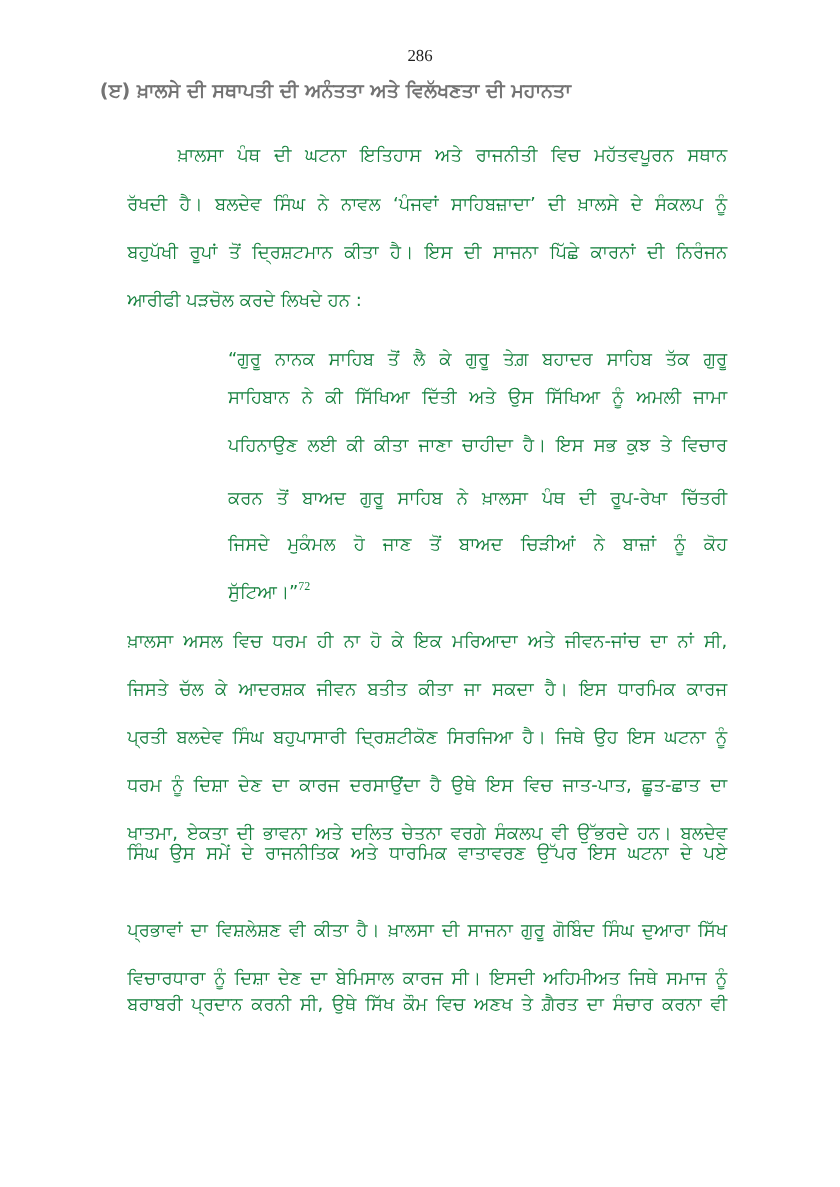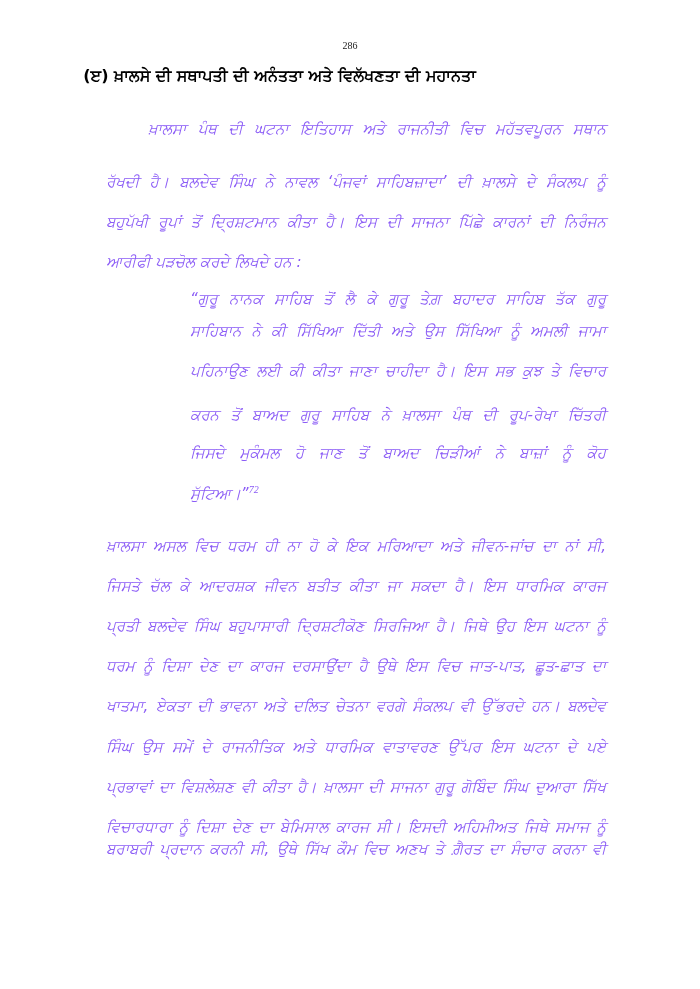--- a/index.html
+++ b/index.html
@@ -1,23 +1,23 @@
 <!DOCTYPE html>
 <html><head>
 <meta charset="utf-8">
 <style>
   html, body { margin: 0; padding: 0; background: #ffffff; }
   body { width: 700px; height: 989px; position: relative; overflow: hidden; color: #1a1a1a; }
   .page-number { position: absolute; top: 40px; left: 0; width: 700px; text-align: center;
-    font-family: "Liberation Serif", serif; font-size: 10px; color: #222; }
+    font-family: "Liberation Serif", serif; font-size: 14px; color: #222; }
   .heading { position: absolute; top: 66px; left: 0; width: 559px; text-align: center;
-    font-family: "DejaVu Sans", sans-serif; font-size: 16px; font-weight: bold; color: #000000; white-space: nowrap; }
-  .line { position: absolute; font-family: "DejaVu Sans", sans-serif; font-size: 15px; color: #8b5cf6;
-    white-space: nowrap; text-align: justify; text-align-last: justify; font-style: italic; }
-  .body-line { left: 106px; width: 500px; margin-top: 12px; }
+    font-family: "DejaVu Sans", sans-serif; font-size: 16px; font-weight: bold; color: #737373; white-space: nowrap; }
+  .line { position: absolute; font-family: "DejaVu Sans", sans-serif; font-size: 15px; color: #15803d;
+    white-space: nowrap; text-align: justify; text-align-last: justify; }
+  .body-line { left: 106px; width: 500px; }
   .indent-line { left: 148px; width: 458px; }
   .quote-line { left: 190px; width: 416px; }
   .last-line { text-align-last: left; }
   sup { font-family: "Liberation Serif", serif; font-size: 10px; }
 </style>
 </head>
 <body>
 
 <div class="page-number">286</div>
 <div class="heading">(ੲ)  ਖ਼ਾਲਸੇ ਦੀ ਸਥਾਪਤੀ ਦੀ ਅਨੰਤਤਾ ਅਤੇ ਵਿਲੱਖਣਤਾ ਦੀ ਮਹਾਨਤਾ</div>
@@ -37,17 +37,17 @@
   <div class="line quote-line" style="top:444px">ਜਿਸਦੇ ਮੁਕੰਮਲ ਹੋ ਜਾਣ ਤੋਂ ਬਾਅਦ ਚਿੜੀਆਂ ਨੇ ਬਾਜ਼ਾਂ ਨੂੰ ਕੋਹ</div>
   <div class="line quote-line last-line" style="top:484px"><span>ਸੁੱਟਿਆ।”</span><sup>72</sup></div>
 </div>
 
 <div>
   <div class="line body-line" style="top:525px">ਖ਼ਾਲਸਾ ਅਸਲ ਵਿਚ ਧਰਮ ਹੀ ਨਾ ਹੋ ਕੇ ਇਕ ਮਰਿਆਦਾ ਅਤੇ ਜੀਵਨ-ਜਾਂਚ ਦਾ ਨਾਂ ਸੀ,</div>
   <div class="line body-line" style="top:565px">ਜਿਸਤੇ ਚੱਲ ਕੇ ਆਦਰਸ਼ਕ ਜੀਵਨ ਬਤੀਤ ਕੀਤਾ ਜਾ ਸਕਦਾ ਹੈ। ਇਸ ਧਾਰਮਿਕ ਕਾਰਜ</div>
   <div class="line body-line" style="top:605px">ਪ੍ਰਤੀ ਬਲਦੇਵ ਸਿੰਘ ਬਹੁਪਾਸਾਰੀ ਦ੍ਰਿਸ਼ਟੀਕੋਣ ਸਿਰਜਿਆ ਹੈ। ਜਿਥੇ ਉਹ ਇਸ ਘਟਨਾ ਨੂੰ</div>
   <div class="line body-line" style="top:645px">ਧਰਮ ਨੂੰ ਦਿਸ਼ਾ ਦੇਣ ਦਾ ਕਾਰਜ ਦਰਸਾਉਂਦਾ ਹੈ ਉਥੇ ਇਸ ਵਿਚ ਜਾਤ-ਪਾਤ, ਛੂਤ-ਛਾਤ ਦਾ</div>
   <div class="line body-line" style="top:685px">ਖਾਤਮਾ, ਏਕਤਾ ਦੀ ਭਾਵਨਾ ਅਤੇ ਦਲਿਤ ਚੇਤਨਾ ਵਰਗੇ ਸੰਕਲਪ ਵੀ ਉੱਭਰਦੇ ਹਨ। ਬਲਦੇਵ</div>
-  <div class="line body-line" style="top:726px">ਸਿੰਘ ਉਸ ਸਮੇਂ ਦੇ ਰਾਜਨੀਤਿਕ ਅਤੇ ਧਾਰਮਿਕ ਵਾਤਾਵਰਣ ਉੱਪਰ ਇਸ ਘਟਨਾ ਦੇ ਪਏ</div>
+  <div class="line body-line" style="top:702px">ਸਿੰਘ ਉਸ ਸਮੇਂ ਦੇ ਰਾਜਨੀਤਿਕ ਅਤੇ ਧਾਰਮਿਕ ਵਾਤਾਵਰਣ ਉੱਪਰ ਇਸ ਘਟਨਾ ਦੇ ਪਏ</div>
   <div class="line body-line" style="top:766px">ਪ੍ਰਭਾਵਾਂ ਦਾ ਵਿਸ਼ਲੇਸ਼ਣ ਵੀ ਕੀਤਾ ਹੈ। ਖ਼ਾਲਸਾ ਦੀ ਸਾਜਨਾ ਗੁਰੂ ਗੋਬਿੰਦ ਸਿੰਘ ਦੁਆਰਾ ਸਿੱਖ</div>
   <div class="line body-line" style="top:806px">ਵਿਚਾਰਧਾਰਾ ਨੂੰ ਦਿਸ਼ਾ ਦੇਣ ਦਾ ਬੇਮਿਸਾਲ ਕਾਰਜ ਸੀ। ਇਸਦੀ ਅਹਿਮੀਅਤ ਜਿਥੇ ਸਮਾਜ ਨੂੰ</div>
   <div class="line body-line" style="top:828px">ਬਰਾਬਰੀ ਪ੍ਰਦਾਨ ਕਰਨੀ ਸੀ, ਉਥੇ ਸਿੱਖ ਕੌਮ ਵਿਚ ਅਣਖ ਤੇ ਗ਼ੈਰਤ ਦਾ ਸੰਚਾਰ ਕਰਨਾ ਵੀ</div>
 </div>
 
 </body></html>

